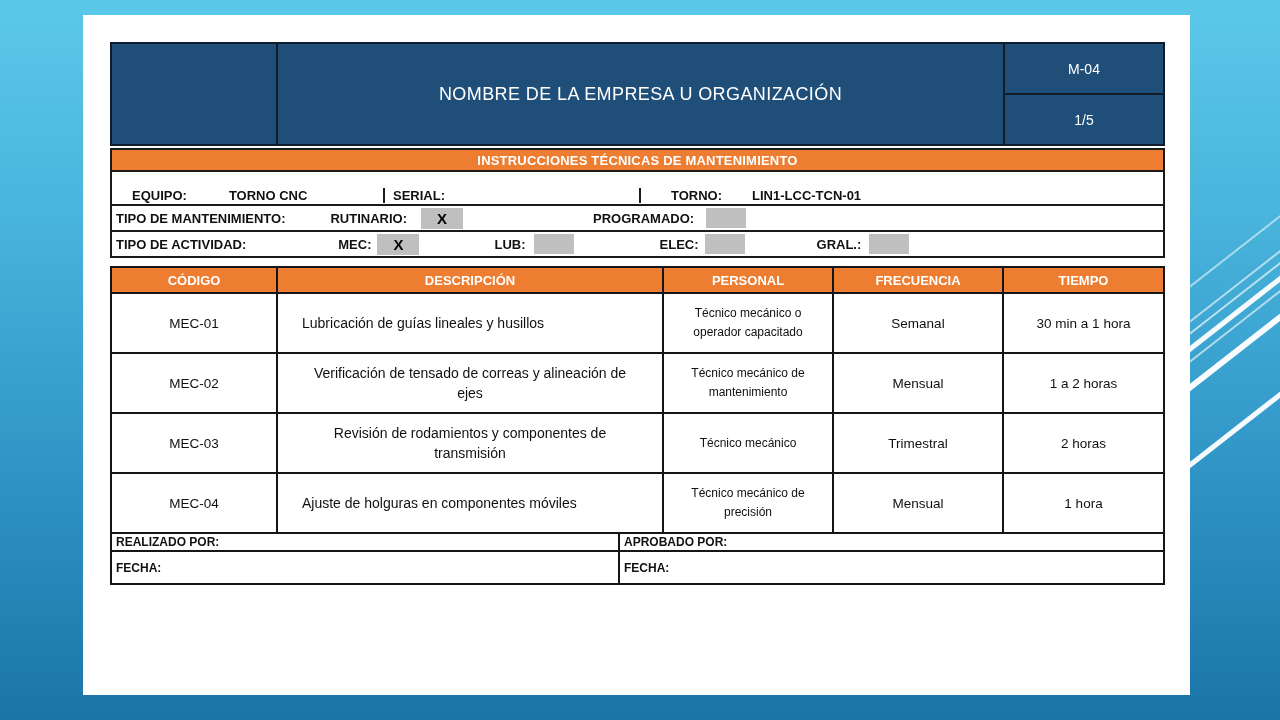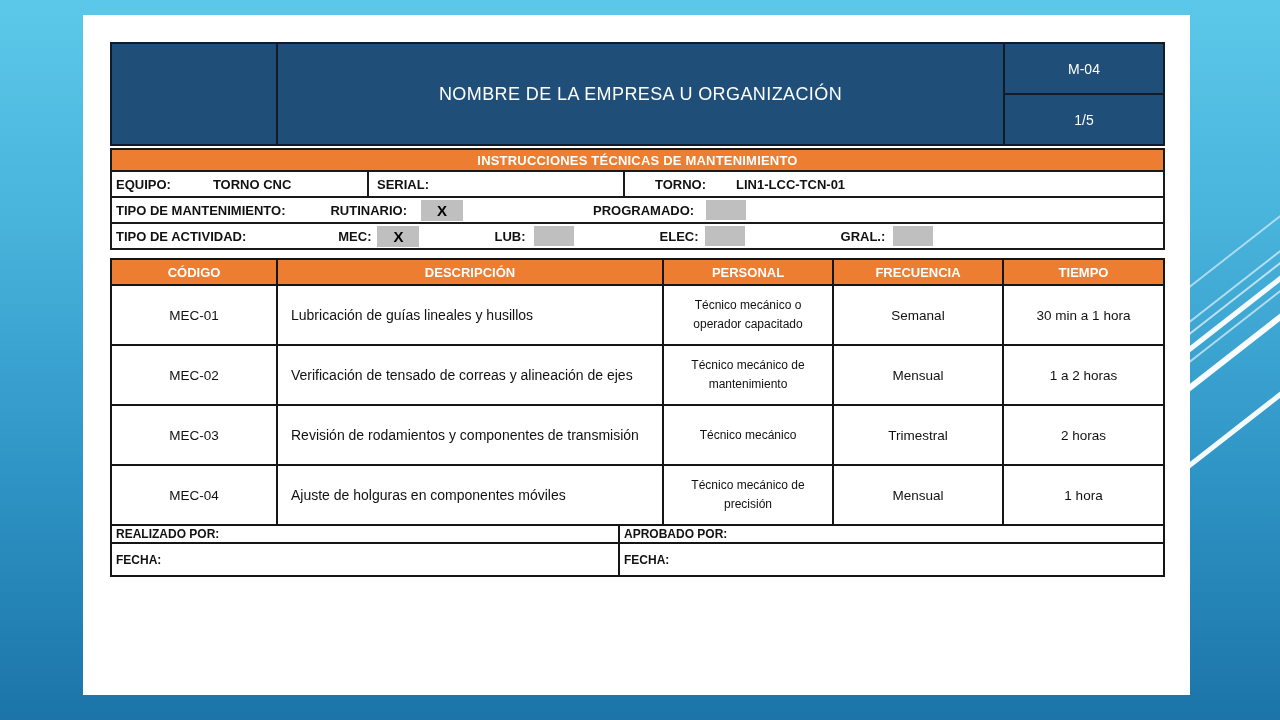--- a/index.html
+++ b/index.html
@@ -27,49 +27,49 @@
   .hdr { display:grid; grid-template-columns:166px 1fr 160px; height:104px; background:#1F4E79; border:2px solid #101c2a; }
   .hdr-logo { border-right:2px solid #101c2a; }
   .hdr-title { display:flex; align-items:center; justify-content:center; color:#fff; font-size:18px; letter-spacing:.4px; font-weight:500; }
   .hdr-right { border-left:2px solid #101c2a; display:flex; flex-direction:column; color:#fff; font-size:14px; }
   .hdr-right > div { flex:1; display:flex; align-items:center; justify-content:center; }
   .hdr-right > div:first-child { border-bottom:2px solid #101c2a; }
 
   .banner { margin-top:2px; height:24px; background:#ED7D31; border:2px solid #1a1a1a; display:flex; align-items:center; justify-content:center; color:#fff; font-weight:bold; font-size:13px; letter-spacing:.2px; }
 
   .form-row { border:2px solid #1a1a1a; border-top:0; height:26px; display:flex; align-items:center; font-size:13px; font-weight:bold; background:#fff; }
-  .fr1 { display:grid; grid-template-columns:257px 256px 1fr; padding:0; }
+  .fr1 { display:grid; grid-template-columns:257px 256px 1fr; padding:16px; }
   .fr1 > div { display:flex; align-items:center; height:100%; border-right:2px solid #1a1a1a; }
   .fr1 > div:last-child { border-right:0; }
   .pl4 { padding-left:4px; }
   .pl8 { padding-left:8px; }
 
   .chk { background:#BFBFBF; width:42px; height:21px; display:flex; align-items:center; justify-content:center; font-weight:bold; font-size:15px; color:#000; }
   .chk.small { width:40px; height:20px; }
 
   .gap { height:8px; }
 
   
   .tbl { border:2px solid #151515; background:#fff; }
   .trow { display:grid; grid-template-columns:166px 386px 170px 170px 1fr; }
   .trow > div { border-right:2px solid #151515; display:flex; align-items:center; justify-content:center; text-align:center; }
   .trow > div:last-child { border-right:0;text-align:center; }
   .thead { background:#ED7D31; height:24px; color:#fff; font-weight:bold; font-size:13px; }
   .tdata { height:60px; border-top:2px solid #151515; font-size:13.5px; }
-  .tdata .desc { justify-content:flex-start; text-align:center; padding:0 13px; font-size:14px; line-height:1.45; }
+  .tdata .desc { justify-content:flex-start; text-align:center; padding:0 24px; font-size:14px; line-height:1.45; }
   .tdata .pers { font-size:12px; line-height:1.55; padding:0 8px; }
 
   .frow { display:grid; grid-template-columns:508px 1fr; border-top:2px solid #151515; height:18px; font-size:12px; font-weight:bold; }
   .frow > div { display:flex; align-items:center; padding-left:4px; border-right:2px solid #151515; }
   .frow > div:last-child { border-right:0; }
   .frow.last { height:33px;text-align:center; }
 
   
   .ml6{margin-left:6px} .ml8{margin-left:8px} .ml12{margin-left:12px} .ml14{margin-left:14px}
-  .ml30{margin-left:30px} .ml42{margin-left:42px} .ml45{margin-left:45px} .ml72{margin-left:96px}
+  .ml30{margin-left:30px} .ml42{margin-left:42px} .ml45{margin-left:45px} .ml72{margin-left:72px}
   .ml75{margin-left:75px} .ml86{margin-left:86px} .ml92{margin-left:92px} .ml130{margin-left:130px}
 </style>
 </head>
 <body>
 
 <div class="diag d1"></div>
 <div class="diag d2"></div>
 <div class="diag d3"></div>
 <div class="diag d4"></div>
 <div class="diag d5"></div>

